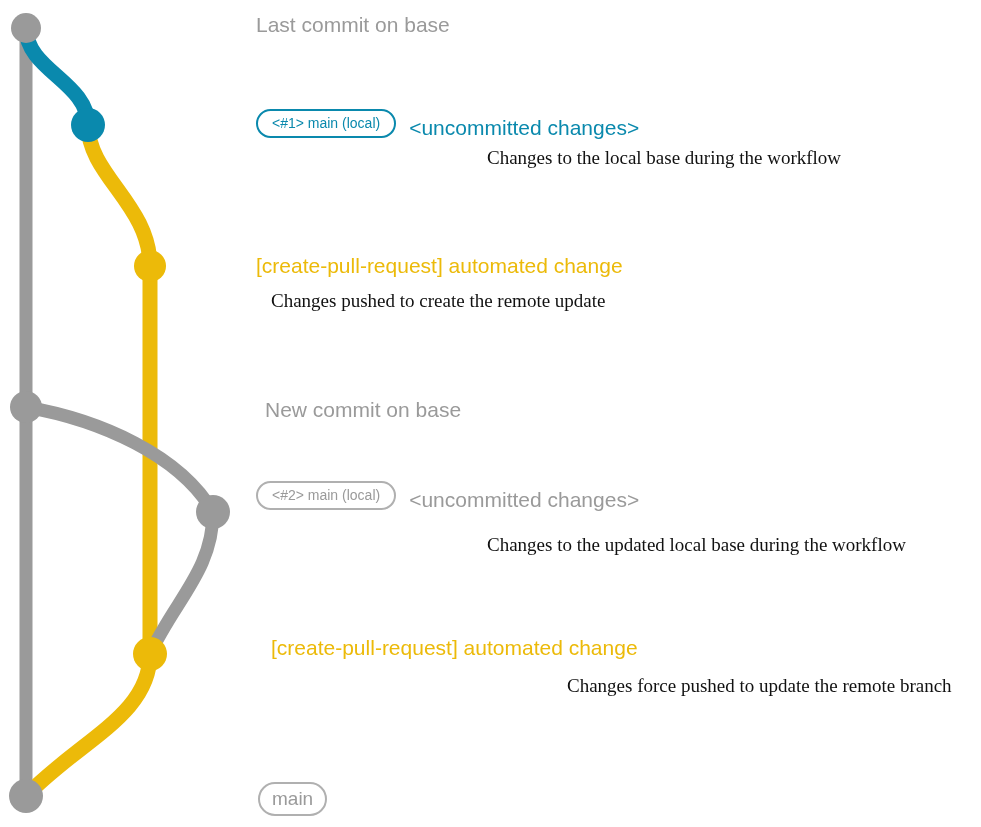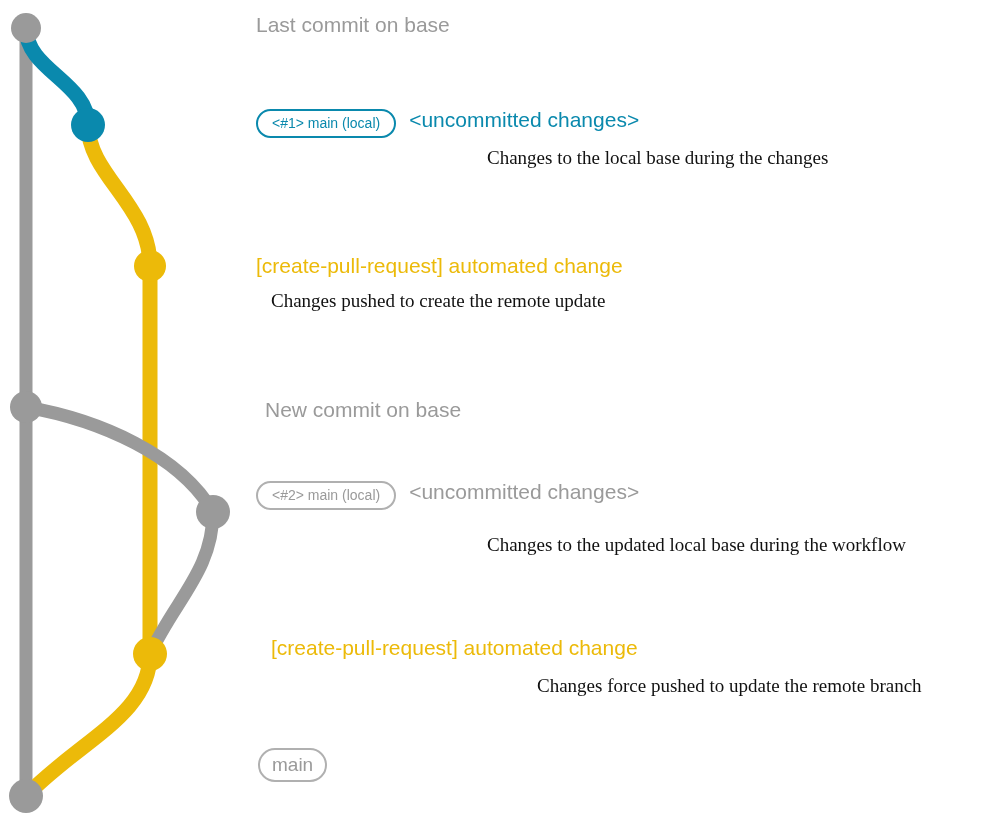--- a/index.html
+++ b/index.html
@@ -21,21 +21,21 @@
     position: absolute;
     left: 0;
     top: 0;
     width: 240px;
     height: 827px;
   }
 
   .row {
     position: absolute;
     display: flex;
-    align-items: flex-start;
+    align-items: flex-end;
   }
 
   
   .subject {
     font-family: "Liberation Sans", sans-serif;
     font-size: 21px;
     line-height: 1;
     white-space: nowrap;
   }
   .subject.gray   { color: #9a9a9a; }
@@ -98,21 +98,21 @@
 
 <div class="row" style="left:256px; top:14px;">
   <span class="subject gray">Last commit on base</span>
 </div>
 
 <div class="row" style="left:256px; top:109px;">
   <span class="pill blue">&lt;#1&gt; main (local)</span>
   <span class="pill-gap"></span>
   <span class="subject blue">&lt;uncommitted changes&gt;</span>
 </div>
-<div class="desc" style="left:487px; top:148px;">Changes to the local base during the changes</div>
+<div class="desc" style="left:487px; top:148px;">Changes to the local base during the workflow</div>
 
 <div class="row" style="left:256px; top:255px;">
   <span class="subject yellow">[create-pull-request] automated change</span>
 </div>
 <div class="desc" style="left:271px; top:291px;">Changes pushed to create the remote update</div>
 
 <div class="row" style="left:265px; top:399px;">
   <span class="subject gray">New commit on base</span>
 </div>
 
@@ -120,18 +120,18 @@
   <span class="pill gray">&lt;#2&gt; main (local)</span>
   <span class="pill-gap"></span>
   <span class="subject gray">&lt;uncommitted changes&gt;</span>
 </div>
 <div class="desc" style="left:487px; top:535px;">Changes to the updated local base during the workflow</div>
 
 <div class="row" style="left:258px; top:637px;">
   <span class="pill-gap"></span>
   <span class="subject yellow">[create-pull-request] automated change</span>
 </div>
-<div class="desc" style="left:537px; top:676px;">Changes force pushed to update the remote branch</div>
+<div class="desc" style="left:567px; top:676px;">Changes force pushed to update the remote branch</div>
 
-<div class="row" style="left:258px; top:748px;">
+<div class="row" style="left:258px; top:782px;">
   <span class="pill gray small">main</span>
   <span class="pill-gap"></span>
 </div>
 
 </body></html>

